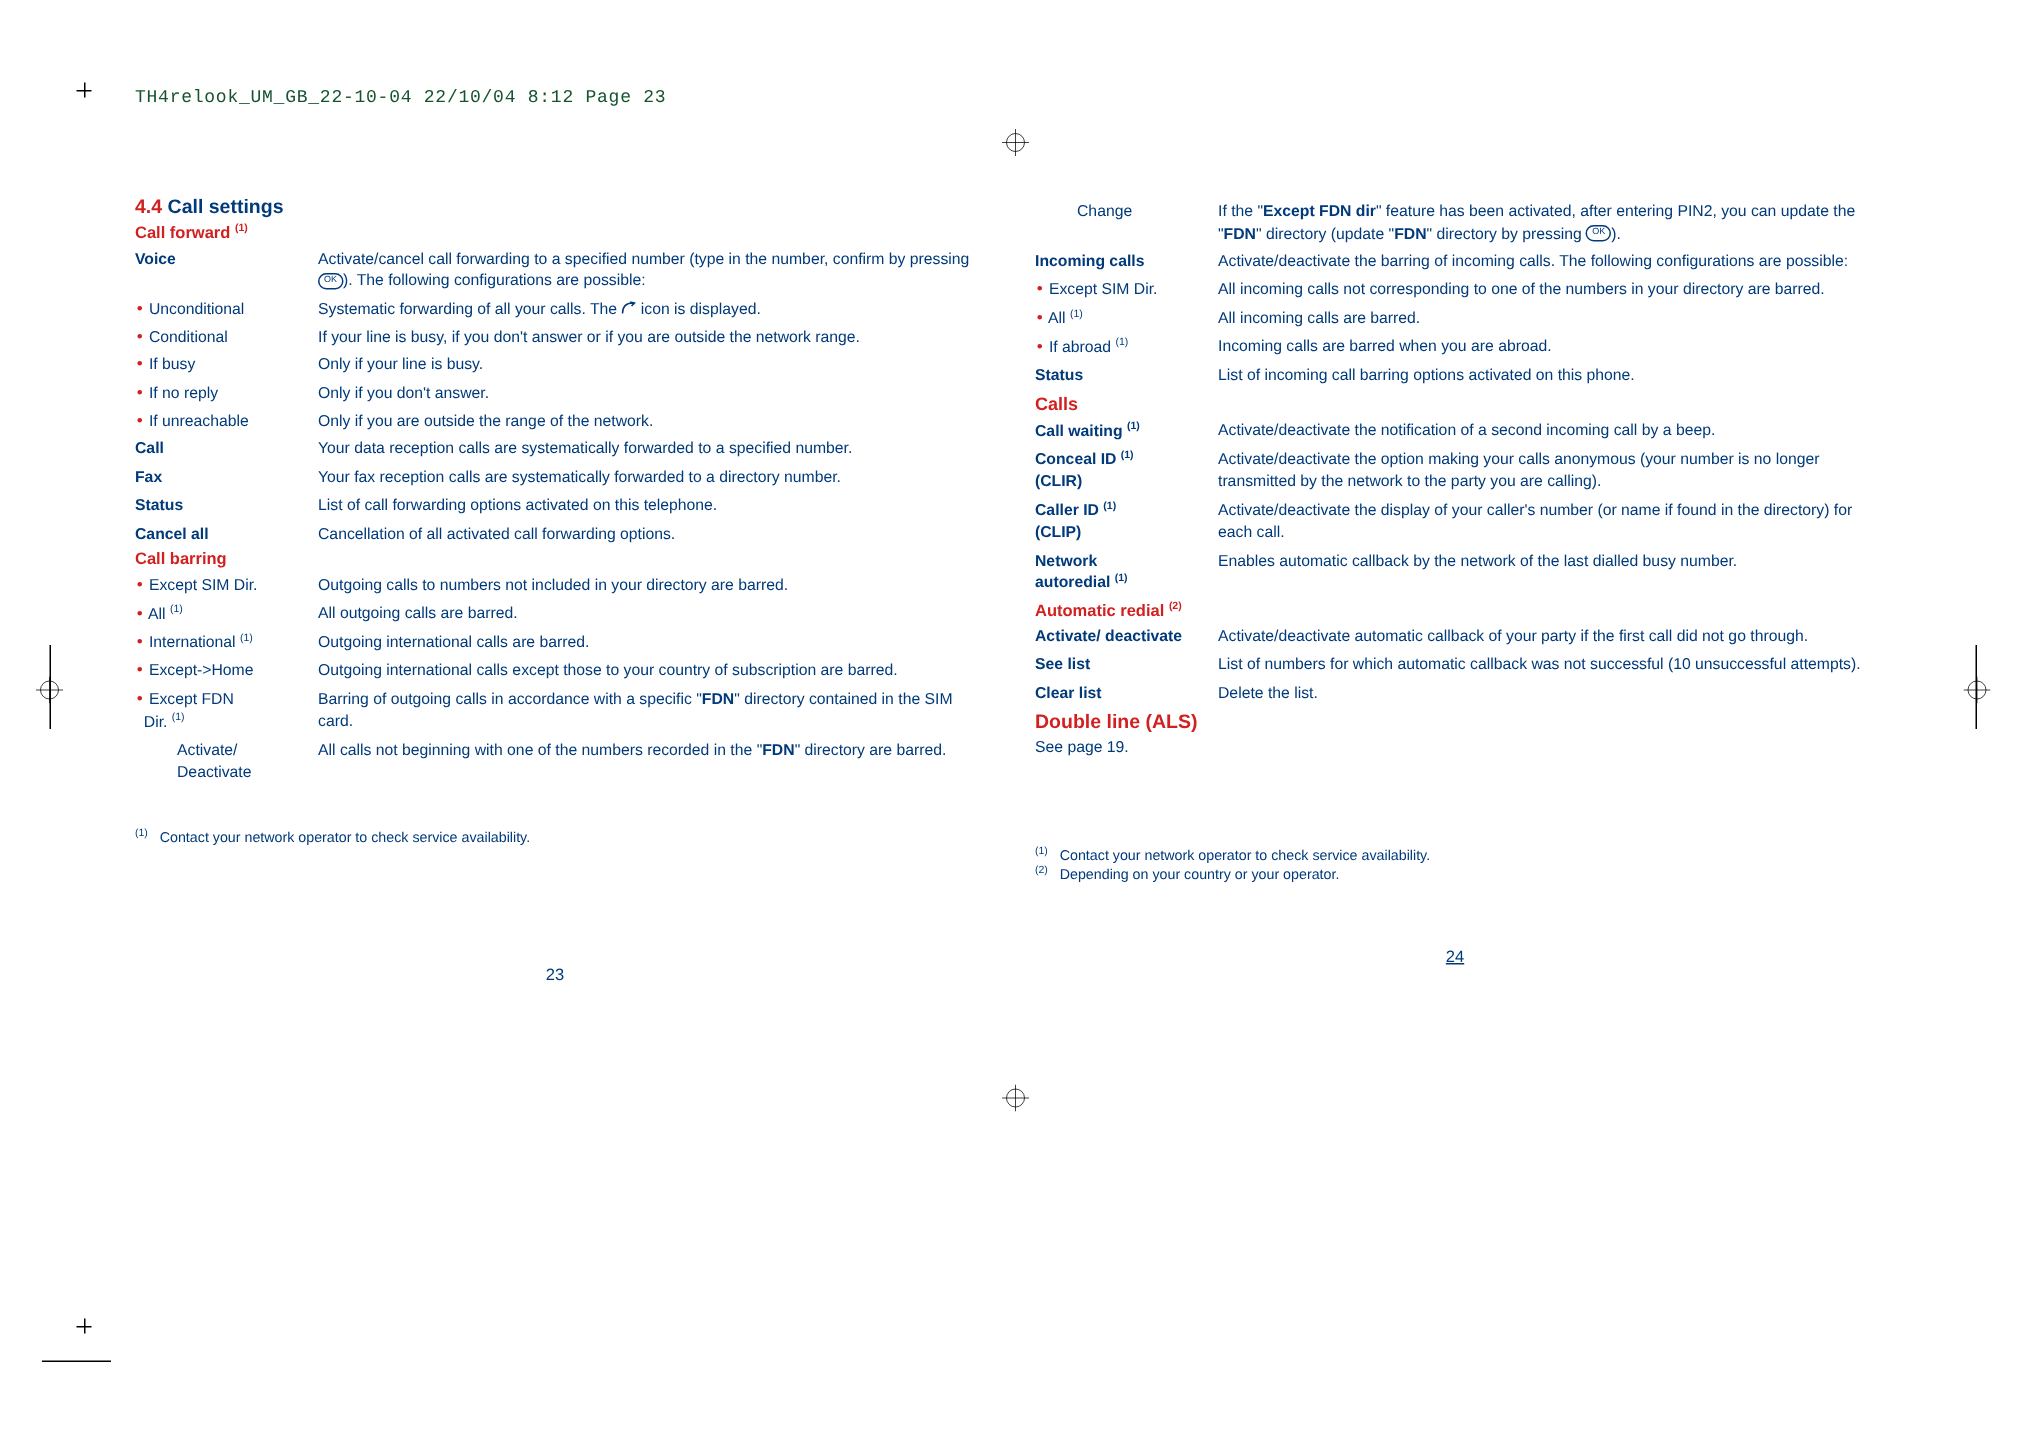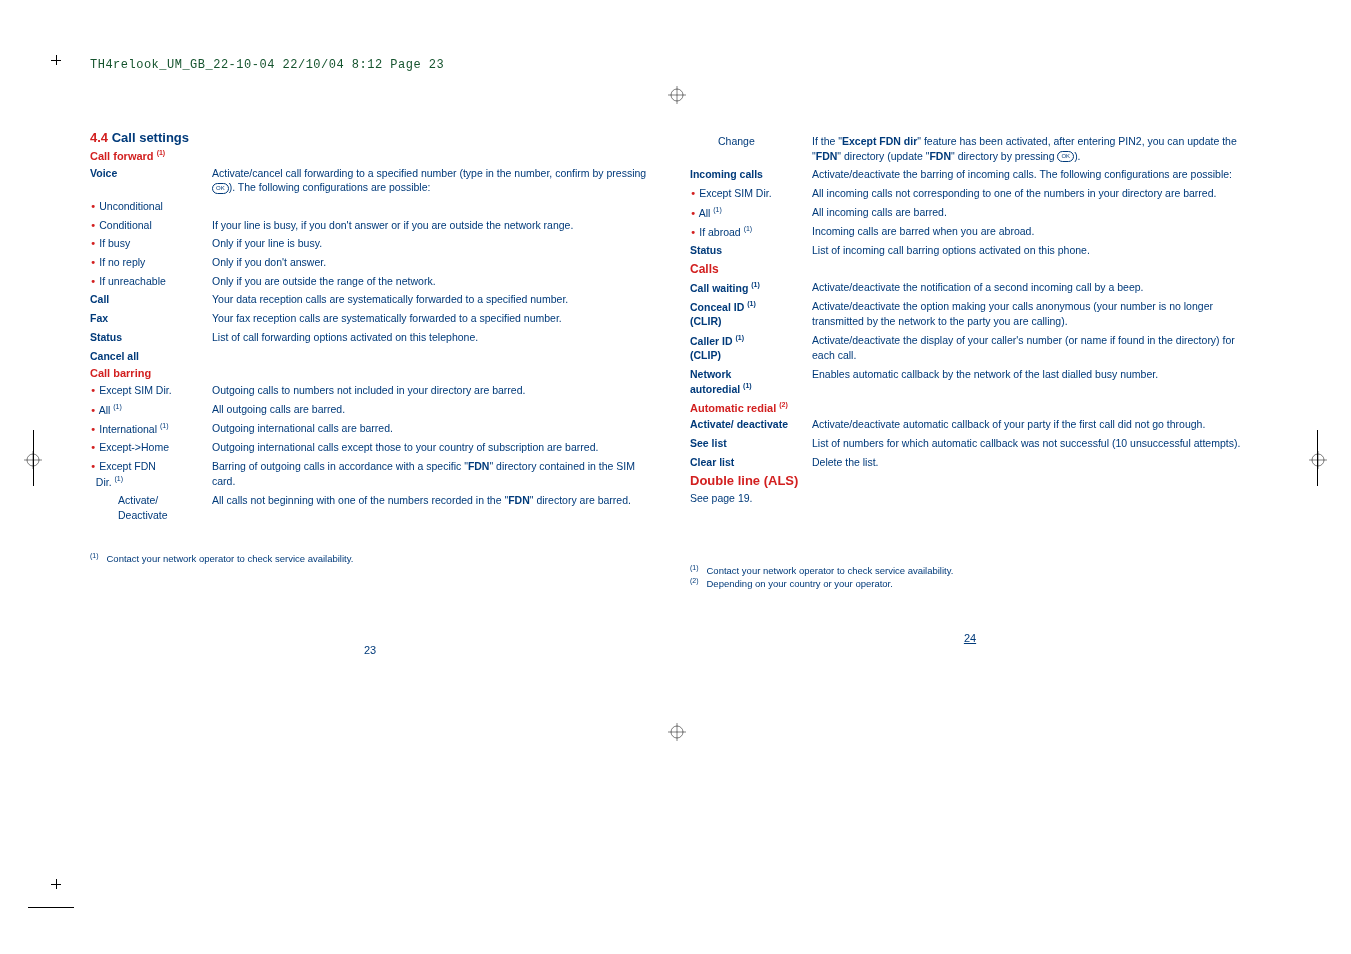--- a/index.html
+++ b/index.html
@@ -182,20 +182,23 @@
     <div class="red bold" style="font-size:11px;margin-bottom:2px;">
       <span>Call forward</span> <span class="sup">(1)</span>
     </div>
 
     <div class="row">
         <div class="lbl strong">Voice</div>
         <div class="val"><span>Activate/cancel call forwarding to a specified number (type in the number, confirm by pressing </span><span class="ok-icon">OK</span><span>). The following configurations are possible:</span></div>
       </div>
     <div class="row">
         <div class="lbl"><span class="bullet">•</span> <span>Unconditional</span></div>
+        <div class="val"><span>Systematic forwarding of all your calls. The </span><span class="fw-icon"><svg viewBox="0 0 10 10">
+              <path d="M1 8 Q1 1 8 1 M6 0 L9 1 L7 3" fill="none" stroke="#003a7a" stroke-width="1"></path>
+            </svg></span><span> icon is displayed.</span></div>
       </div>
     <div class="row">
         <div class="lbl"><span class="bullet">•</span> <span>Conditional</span></div>
         <div class="val">If your line is busy, if you don't answer or if you are outside the network range.</div>
       </div>
     <div class="row">
         <div class="lbl"><span class="bullet">•</span> <span>If busy</span></div>
         <div class="val">Only if your line is busy.</div>
       </div>
     <div class="row">
@@ -205,28 +208,29 @@
     <div class="row">
         <div class="lbl"><span class="bullet">•</span> <span>If unreachable</span></div>
         <div class="val">Only if you are outside the range of the network.</div>
       </div>
     <div class="row">
         <div class="lbl strong">Call</div>
         <div class="val">Your data reception calls are systematically forwarded to a specified number.</div>
       </div>
     <div class="row">
         <div class="lbl strong">Fax</div>
-        <div class="val">Your fax reception calls are systematically forwarded to a specified number.</div>
+        <div class="val">Your fax reception calls are systematically forwarded to a directory number.</div>
       </div>
     <div class="row">
         <div class="lbl strong">Status</div>
         <div class="val">List of call forwarding options activated on this telephone.</div>
       </div>
     <div class="row">
         <div class="lbl strong">Cancel all</div>
+        <div class="val">Cancellation of all activated call forwarding options.</div>
       </div>
 
     <div class="red bold" style="font-size:11px;margin:4px 0;">Call barring</div>
 
     <div class="row">
         <div class="lbl"><span class="bullet">•</span> <span>Except SIM Dir.</span></div>
         <div class="val">Outgoing calls to numbers not included in your directory are barred.</div>
       </div>
     <div class="row">
         <div class="lbl"><span class="bullet">•</span> <span>All</span> <span class="sup">(1)</span></div>

